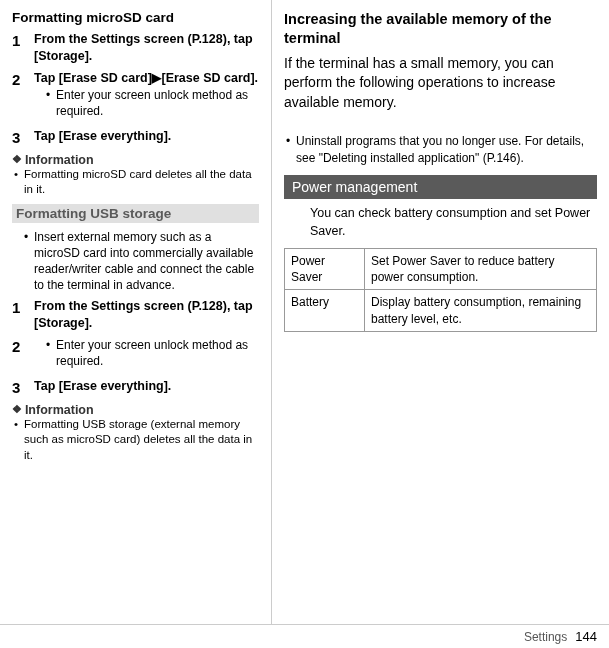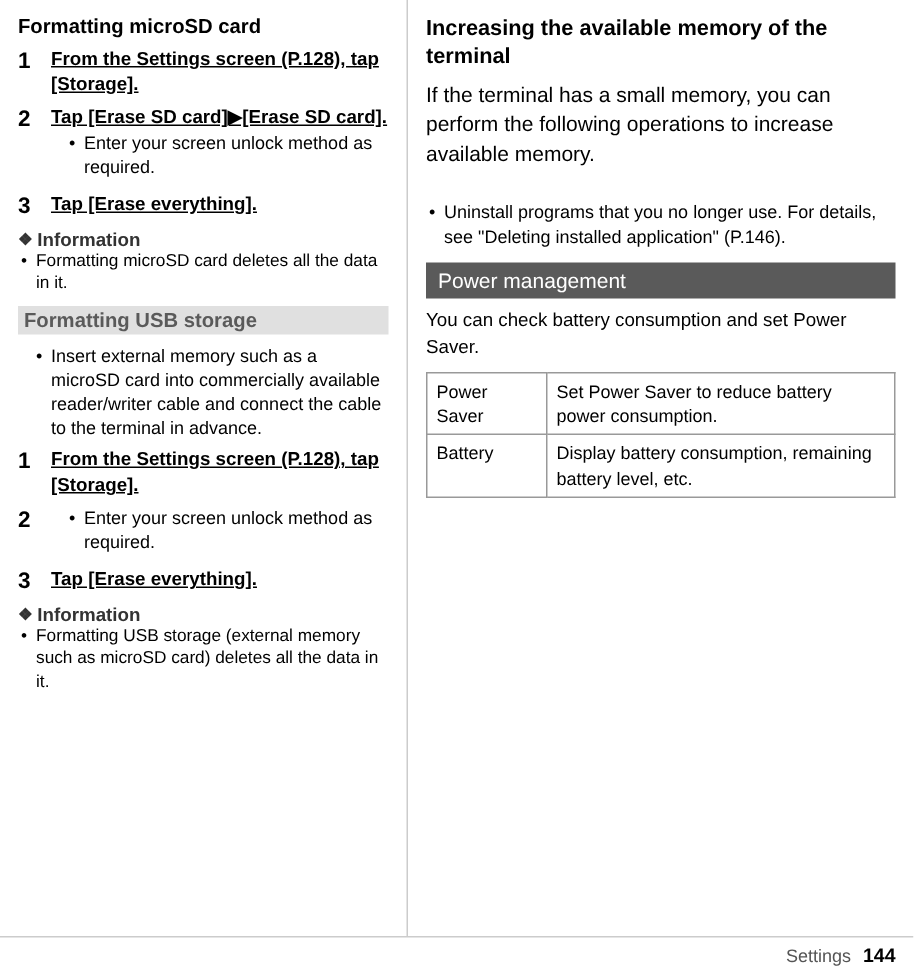--- a/index.html
+++ b/index.html
@@ -44,21 +44,20 @@
       font-weight: bold;
       font-size: 15px;
       min-width: 18px;
       margin-right: 4px;
       line-height: 1.3;
     }
     .step-text {
       font-size: 12.5px;
       line-height: 1.35;
       font-weight: bold;
-      text-decoration: underline;
     }
     .bullet-item {
       font-size: 12px;
       line-height: 1.35;
       margin-left: 22px;
       margin-bottom: 4px;
       position: relative;
     }
     .bullet-item::before {
       content: "•";
@@ -144,20 +143,21 @@
       font-size: 14px;
       font-weight: normal;
       padding: 4px 8px;
       margin-top: 8px;
       margin-bottom: 6px;
     }
     .power-body {
       font-size: 12.5px;
       line-height: 1.4;
       margin-bottom: 8px;
+      margin-left: 26px;
     }
     .power-table {
       width: 100%;
       border-collapse: collapse;
       font-size: 12px;
     }
     .power-table td {
       border: 1px solid #999;
       padding: 4px 6px;
       vertical-align: top;
@@ -175,21 +175,21 @@
       padding: 4px 12px;
       border-top: 1px solid #ccc;
       font-size: 12px;
     }
     .footer-settings {
       color: #555;
       margin-right: 8px;
     }
     .footer-page {
       font-size: 13px;
-      font-weight: bold;
+      font-weight: normal;
     }
   </style>
 </head>
 <body>
 
 <div class="page-container">
 
   <div class="left-col">
 
     <div class="section-title">Formatting microSD card</div>

